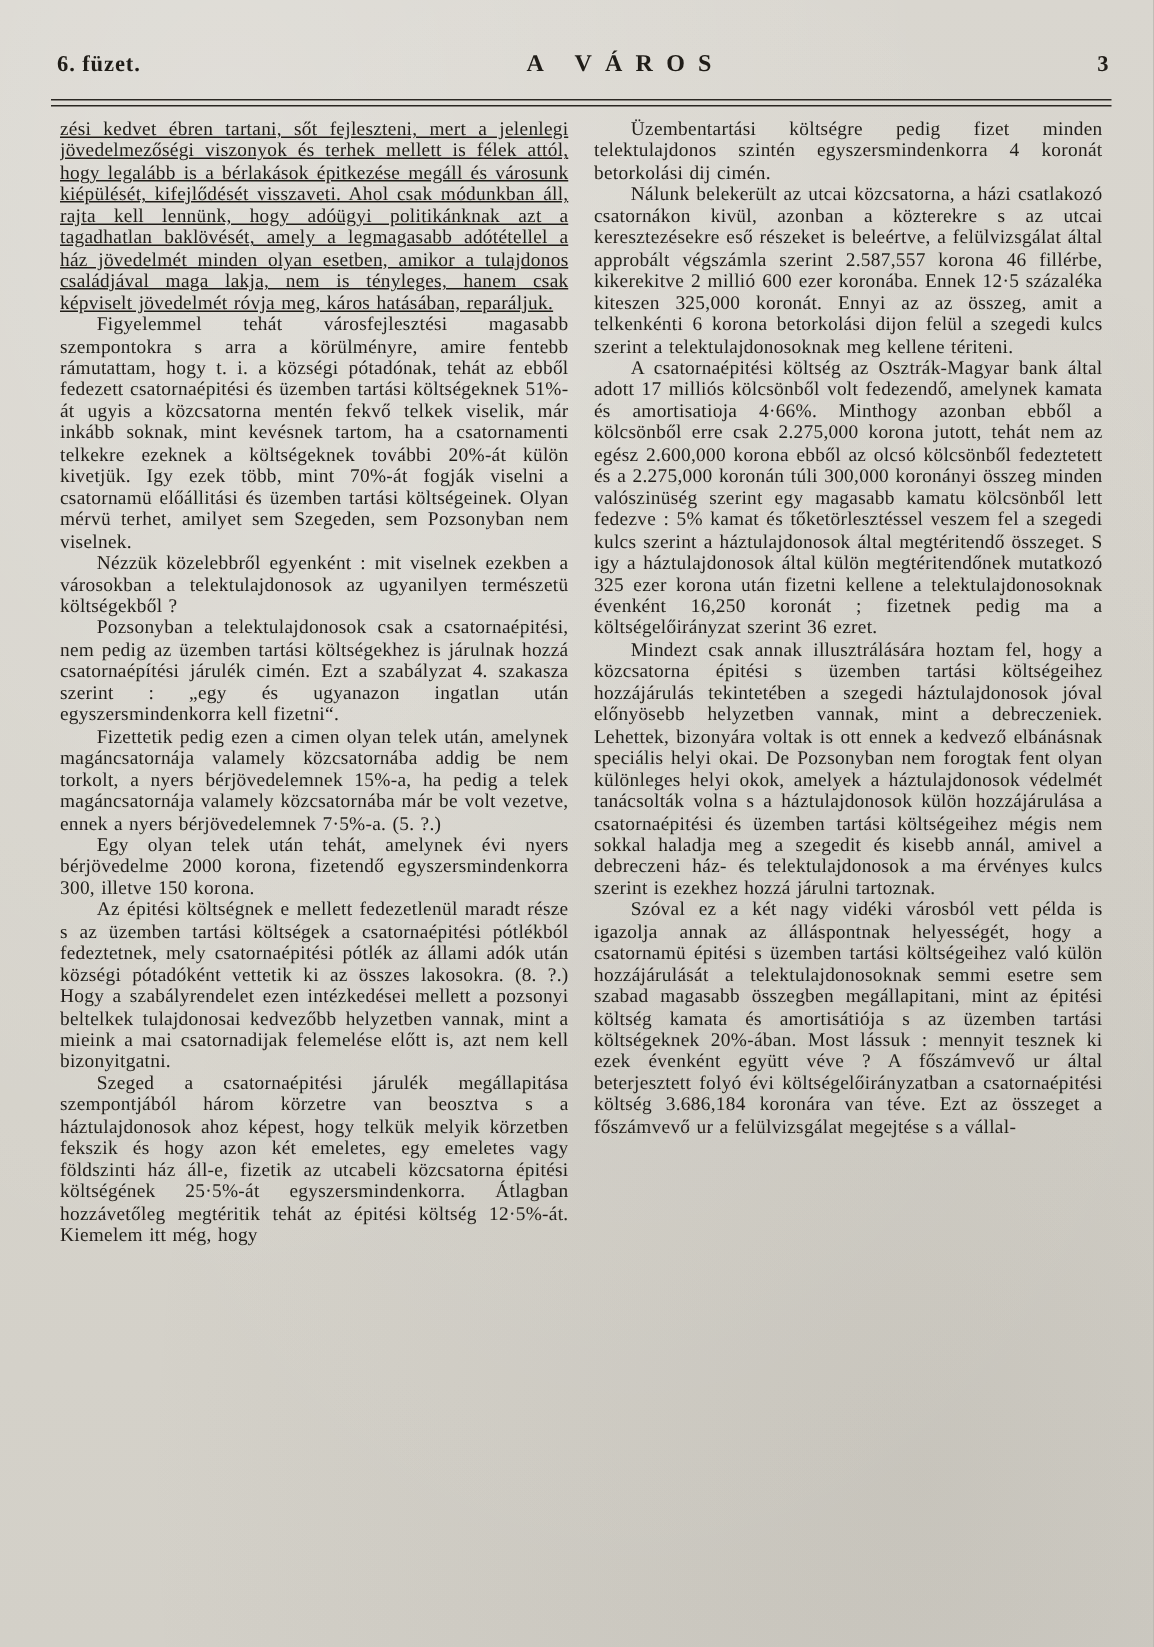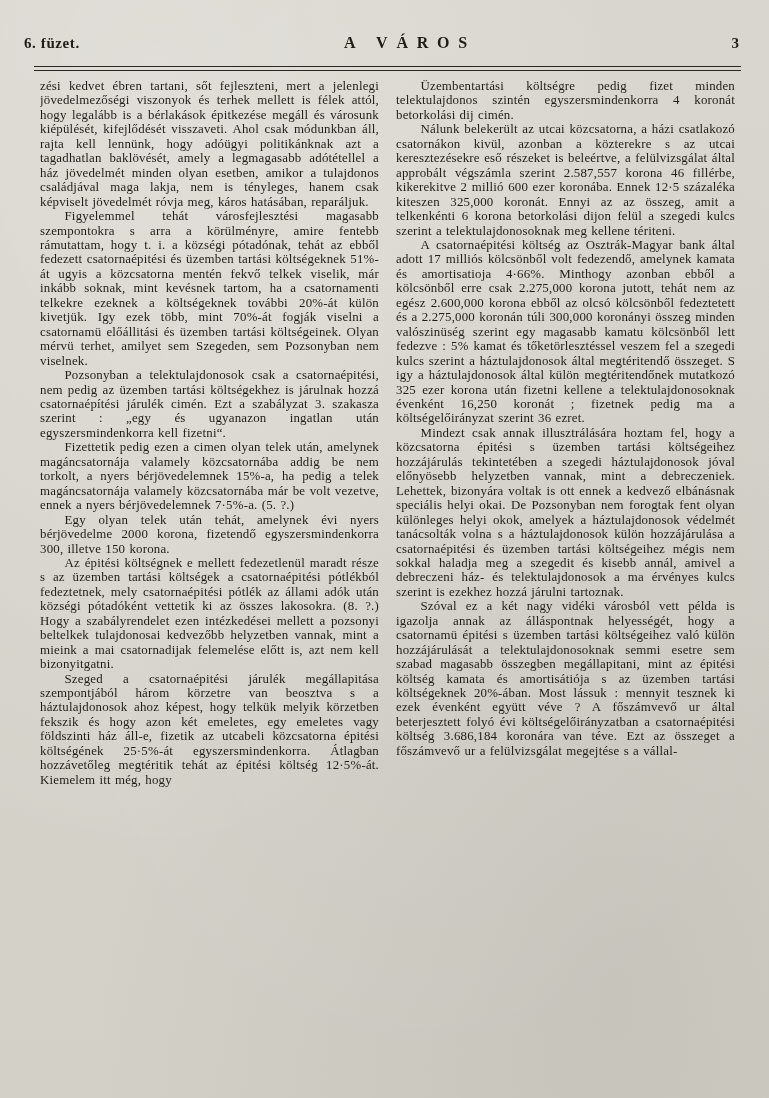--- a/index.html
+++ b/index.html
@@ -18,21 +18,21 @@
       radial-gradient(ellipse at 55% 45%, rgba(255,255,255,0.10), rgba(255,255,255,0) 70%),
       linear-gradient(180deg, #d9d6cf 0%, #d6d3cb 50%, #d3d0c8 100%);
     color: #201d18;
     font-family: "Liberation Serif", "DejaVu Serif", serif;
     overflow: hidden;
     box-sizing: border-box;
   }
   .header {
     position: absolute;
     top: 34px;
-    left: 24px;
+    left: 38px;
     right: 30px;
     height: 26px;
     display: flex;
     align-items: baseline;
   }
   .issue {
     font-size: 15px;
     font-weight: bold;
     letter-spacing: 0.04em;
     white-space: nowrap;
@@ -78,41 +78,43 @@
     text-align: justify;
     letter-spacing: 0.015em;
     word-spacing: 0.06em;
   }
   .column p {
     margin: 0;
     text-indent: 1.9em;
   }
   .column p.no-indent {
     text-indent: 0;
+    text-decoration: underline;
   }
 </style>
 </head>
 <body>
 
 <div class="page">
 
   <div class="header">
     <span class="issue">6. füzet.</span>
     <span class="journal-title">A VÁROS</span>
     <span class="page-number">3</span>
   </div>
 
   <div class="header-rule"></div>
 
   <div class="text-columns">
 
     <div class="column">
       <p class="no-indent">zési kedvet ébren tartani, sőt fejleszteni, mert a jelenlegi jövedelmezőségi viszonyok és terhek mellett is félek attól, hogy legalább is a bérlakások épitkezése megáll és városunk kiépülését, kifejlődését visszaveti. Ahol csak módunkban áll, rajta kell lennünk, hogy adóügyi politikánknak azt a tagadhatlan baklövését, amely a legmagasabb adótétellel a ház jövedelmét minden olyan esetben, amikor a tulajdonos családjával maga lakja, nem is tényleges, hanem csak képviselt jövedelmét róvja meg, káros hatásában, reparáljuk.</p>
       <p>Figyelemmel tehát városfejlesztési magasabb szempontokra s arra a körülményre, amire fentebb rámutattam, hogy t. i. a községi pótadónak, tehát az ebből fedezett csatornaépitési és üzemben tartási költségeknek 51%-át ugyis a közcsatorna mentén fekvő telkek viselik, már inkább soknak, mint kevésnek tartom, ha a csatornamenti telkekre ezeknek a költségeknek további 20%-át külön kivetjük. Igy ezek több, mint 70%-át fogják viselni a csatornamü előállitási és üzemben tartási költségeinek. Olyan mérvü terhet, amilyet sem Szegeden, sem Pozsonyban nem viselnek.</p>
-      <p>Pozsonyban a telektulajdonosok csak a csatornaépitési, nem pedig az üzemben tartási költségekhez is járulnak hozzá csatornaépítési járulék cimén. Ezt a szabályzat 3. szakasza szerint : „egy és ugyanazon ingatlan után egyszersmindenkorra kell fizetni“.</p>
+      <p>Nézzük közelebbről egyenként : mit viselnek ezekben a városokban a telektulajdonosok az ugyanilyen természetü költségekből ?</p>
+      <p>Pozsonyban a telektulajdonosok csak a csatornaépitési, nem pedig az üzemben tartási költségekhez is járulnak hozzá csatornaépítési járulék cimén. Ezt a szabályzat 4. szakasza szerint : „egy és ugyanazon ingatlan után egyszersmindenkorra kell fizetni“.</p>
       <p>Fizettetik pedig ezen a cimen olyan telek után, amelynek magáncsatornája valamely közcsatornába addig be nem torkolt, a nyers bérjövedelemnek 15%-a, ha pedig a telek magáncsatornája valamely közcsatornába már be volt vezetve, ennek a nyers bérjövedelemnek 7·5%-a. (5. ?.)</p>
       <p>Egy olyan telek után tehát, amelynek évi nyers bérjövedelme 2000 korona, fizetendő egyszersmindenkorra 300, illetve 150 korona.</p>
       <p>Az épitési költségnek e mellett fedezetlenül maradt része s az üzemben tartási költségek a csatornaépitési pótlékból fedeztetnek, mely csatornaépitési pótlék az állami adók után községi pótadóként vettetik ki az összes lakosokra. (8. ?.) Hogy a szabályrendelet ezen intézkedései mellett a pozsonyi beltelkek tulajdonosai kedvezőbb helyzetben vannak, mint a mieink a mai csatornadijak felemelése előtt is, azt nem kell bizonyitgatni.</p>
       <p>Szeged a csatornaépitési járulék megállapitása szempontjából három körzetre van beosztva s a háztulajdonosok ahoz képest, hogy telkük melyik körzetben fekszik és hogy azon két emeletes, egy emeletes vagy földszinti ház áll-e, fizetik az utcabeli közcsatorna épitési költségének 25·5%-át egyszersmindenkorra. Átlagban hozzávetőleg megtéritik tehát az épitési költség 12·5%-át. Kiemelem itt még, hogy</p>
     </div>
 
     <div class="column">
       <p>Üzembentartási költségre pedig fizet minden telektulajdonos szintén egyszersmindenkorra 4 koronát betorkolási dij cimén.</p>
       <p>Nálunk belekerült az utcai közcsatorna, a házi csatlakozó csatornákon kivül, azonban a közterekre s az utcai keresztezésekre eső részeket is beleértve, a felülvizsgálat által approbált végszámla szerint 2.587,557 korona 46 fillérbe, kikerekitve 2 millió 600 ezer koronába. Ennek 12·5 százaléka kiteszen 325,000 koronát. Ennyi az az összeg, amit a telkenkénti 6 korona betorkolási dijon felül a szegedi kulcs szerint a telektulajdonosoknak meg kellene tériteni.</p>
       <p>A csatornaépitési költség az Osztrák-Magyar bank által adott 17 milliós kölcsönből volt fedezendő, amelynek kamata és amortisatioja 4·66%. Minthogy azonban ebből a kölcsönből erre csak 2.275,000 korona jutott, tehát nem az egész 2.600,000 korona ebből az olcsó kölcsönből fedeztetett és a 2.275,000 koronán túli 300,000 koronányi összeg minden valószinüség szerint egy magasabb kamatu kölcsönből lett fedezve : 5% kamat és tőketörlesztéssel veszem fel a szegedi kulcs szerint a háztulajdonosok által megtéritendő összeget. S igy a háztulajdonosok által külön megtéritendőnek mutatkozó 325 ezer korona után fizetni kellene a telektulajdonosoknak évenként 16,250 koronát ; fizetnek pedig ma a költségelőirányzat szerint 36 ezret.</p>

